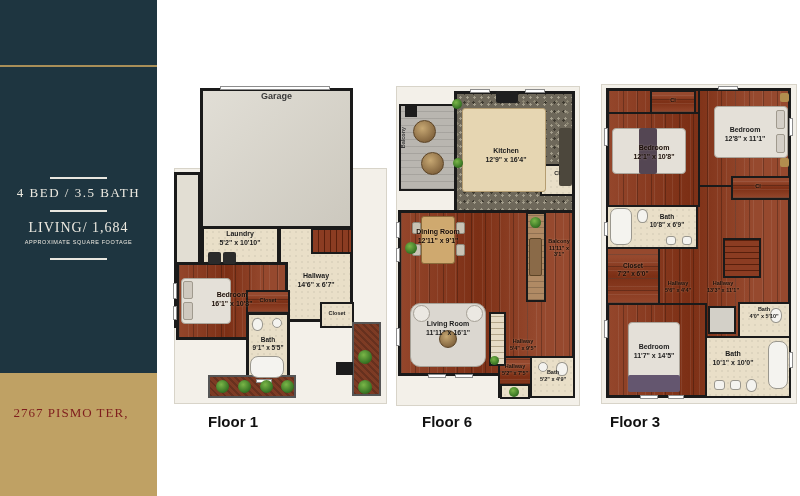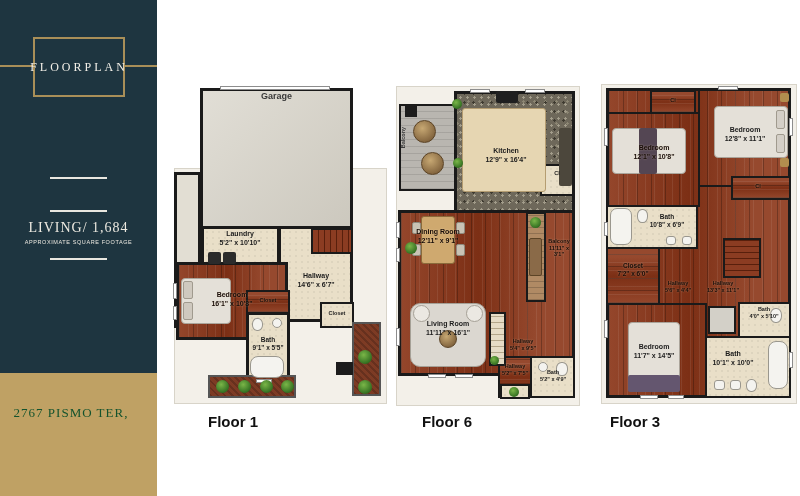--- a/index.html
+++ b/index.html
@@ -8,21 +8,21 @@
   
   .sidebar{position:absolute;left:0;top:0;width:157px;height:373px;background:#1e3540;}
   .goldline{position:absolute;left:0;top:65px;width:157px;height:2px;background:#a98f58;}
   .logobox{position:absolute;left:33px;top:37px;width:88px;height:56px;border:2px solid #a98f58;
            background:#1e3540;display:flex;align-items:center;justify-content:center;}
   .logobox span{font:12px "Liberation Serif",serif;letter-spacing:3px;color:#f3f0e8;}
   .sdiv{position:absolute;left:50px;width:57px;height:2px;background:#e9e7e0;}
   .stext{position:absolute;left:0;width:157px;text-align:center;color:#ece9e0;
          font-family:"Liberation Serif",serif;}
   .addr{position:absolute;left:0;top:373px;width:157px;height:123px;background:#bfa164;}
-  .addr div{position:absolute;left:0;width:142px;text-align:center;color:#14532d;
+  .addr div{position:absolute;left:0;width:142px;text-align:center;color:#7f1d1d;
             font:13px "Liberation Serif",serif;letter-spacing:1px;}
   
   .base{position:absolute;background:#f3f0e9;border:1px solid #d8d4c9;z-index:0;}
   .room{position:absolute;box-sizing:border-box;border:3px solid #1a1a1a;z-index:1;}
   .wood{background-color:#8b3c22;background-image:
     repeating-linear-gradient(90deg,rgba(255,255,255,.08) 0 1px,transparent 1px 9px),
     repeating-linear-gradient(90deg,rgba(0,0,0,.25) 0 1px,transparent 1px 14px),
     linear-gradient(90deg,#94462b,#7c2f15 45%,#96492e 80%);}
   .woodh{background-color:#8b3c22;background-image:
     repeating-linear-gradient(0deg,rgba(255,255,255,.08) 0 1px,transparent 1px 8px),
@@ -63,24 +63,22 @@
   .floorlabel{position:absolute;z-index:7;font:700 15px "Liberation Sans",sans-serif;
               color:#111;text-align:center;width:80px;}
 </style>
 </head>
 <body>
 
 <div id="canvas">
 
   <div class="sidebar">
     <div class="goldline"></div>
-    <div class="logobox">
-      <span>FLOORPLAN</span>
-    </div>
     <div class="sdiv" style="top:177px"></div>
+    <div class="stext" style="top:185px;font-size:13px;letter-spacing:1.5px">4 BED / 3.5 BATH</div>
     <div class="sdiv" style="top:210px"></div>
     <div class="stext" style="top:220px;font-size:14px;letter-spacing:1px">LIVING/ 1,684</div>
     <div class="stext" style="top:239px;font-size:5.5px;letter-spacing:.6px;font-family:'Liberation Sans',sans-serif">APPROXIMATE SQUARE FOOTAGE</div>
     <div class="sdiv" style="top:258px"></div>
   </div>
   <div class="addr">
     <div style="top:32px">2767 PISMO TER,</div>
   </div>
 
   <div>

